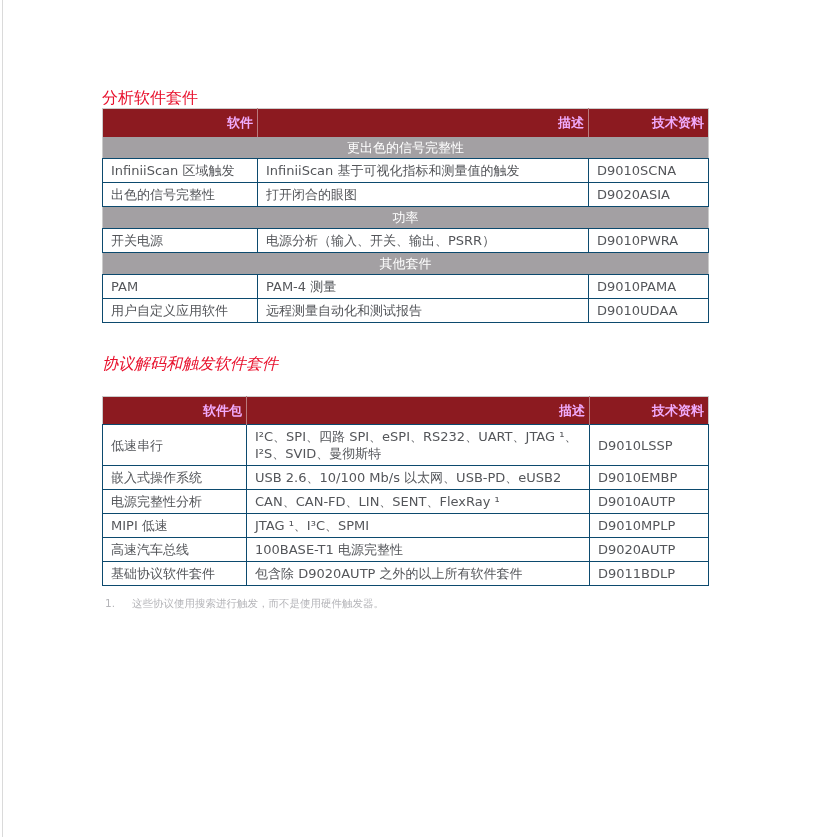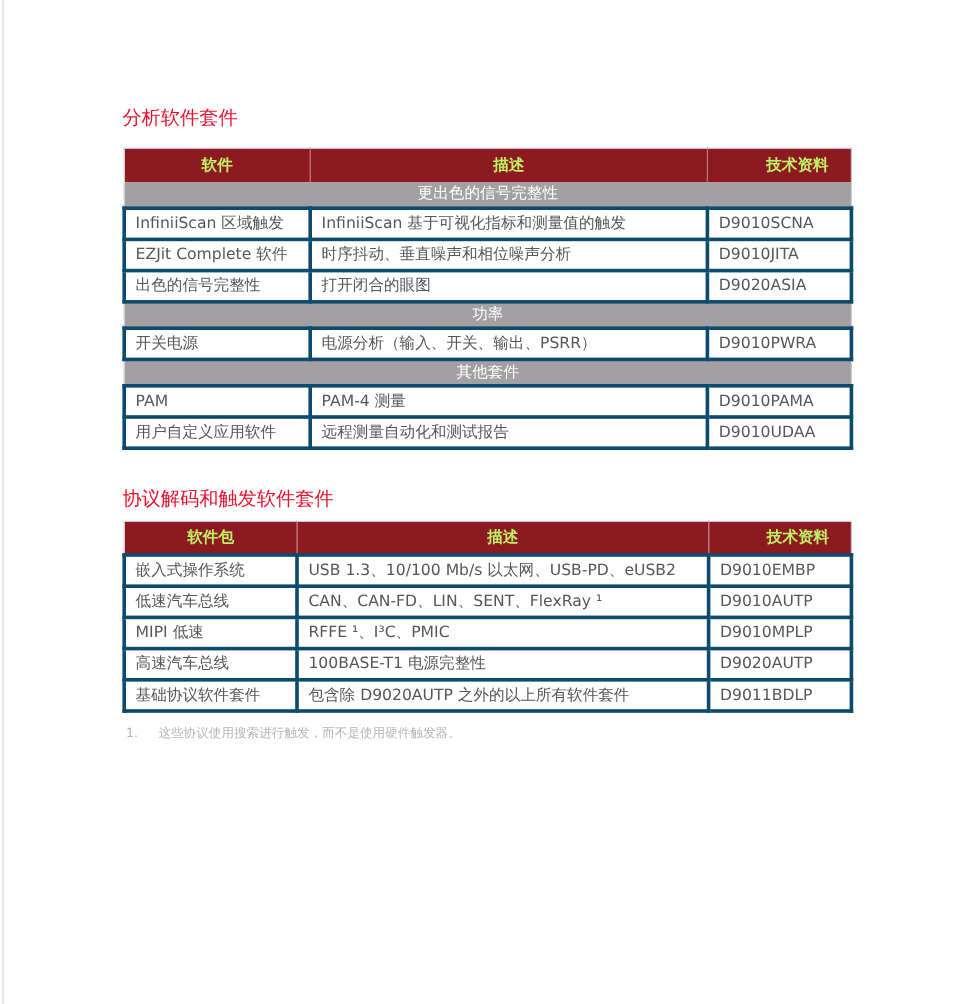--- a/index.html
+++ b/index.html
@@ -20,53 +20,53 @@
     position: absolute; left: 102px; top: 0;
     width: 606px;
   }
   .section-title {
     color: #e8112d;
     font-size: 16px;
     font-weight: 500;
     margin: 0;
     line-height: 20px;
   }
-  .title-1 { margin-top: 88px; margin-bottom: 15px; }
-  .title-2 { margin-top: 31px; margin-bottom: 8px; }
+  .title-1 { margin-top: 88px; }
+  .title-2 { margin-top: 31px; margin-bottom: 22px; font-style: italic; }
 
   table {
     border-collapse: collapse;
     width: 606px;
     table-layout: fixed;
     border: 1px solid #cbcbcb;
   }
   th {
     background: #8c1a20;
-    color: #bef264;
+    color: #f0abfc;
     font-size: 13px;
     font-weight: bold;
-    text-align: center;
+    text-align: right;
     height: 28px;
     padding: 2px 4px;
     border: none;
     border-right: 1px solid #b97a7d;
   }
   th:last-child { border-right: none; padding-left: 34px; }
   tr.group td {
     background: #a3a0a3;
     color: #ffffff;
     font-size: 13px;
     font-weight: normal;
     text-align: center;
     height: 22px;
     padding: 1px 4px;
     border: none;
   }
   td {
-    border: 3px solid #0c4a6e;
+    border: 1px solid #0c4a6e;
     color: #54565a;
     font-size: 13px;
     line-height: 17px;
     padding: 3px 8px;
     height: 24px;
     vertical-align: middle;
     text-align: left;
   }
   .footnote {
     display: flex;
@@ -103,25 +103,20 @@
     <tbody>
       <tr class="group">
         <td colspan="3">更出色的信号完整性</td>
       </tr>
       <tr>
         <td>InfiniiScan 区域触发</td>
         <td>InfiniiScan 基于可视化指标和测量值的触发</td>
         <td>D9010SCNA</td>
       </tr>
       <tr>
-        <td>EZJit Complete 软件</td>
-        <td>时序抖动、垂直噪声和相位噪声分析</td>
-        <td>D9010JITA</td>
-      </tr>
-      <tr>
         <td>出色的信号完整性</td>
         <td>打开闭合的眼图</td>
         <td>D9020ASIA</td>
       </tr>
       <tr class="group">
         <td colspan="3">功率</td>
       </tr>
       <tr>
         <td>开关电源</td>
         <td>电源分析（输入、开关、输出、PSRR）</td>
@@ -153,32 +148,37 @@
       </colgroup>
     <thead>
       <tr>
         <th>软件包</th>
         <th>描述</th>
         <th>技术资料</th>
       </tr>
     </thead>
     <tbody>
       <tr>
+        <td>低速串行</td>
+        <td>I²C、SPI、四路 SPI、eSPI、RS232、UART、JTAG ¹、I²S、SVID、曼彻斯特</td>
+        <td>D9010LSSP</td>
+      </tr>
+      <tr>
         <td>嵌入式操作系统</td>
-        <td>USB 1.3、10/100 Mb/s 以太网、USB-PD、eUSB2</td>
+        <td>USB 2.6、10/100 Mb/s 以太网、USB-PD、eUSB2</td>
         <td>D9010EMBP</td>
       </tr>
       <tr>
-        <td>低速汽车总线</td>
+        <td>电源完整性分析</td>
         <td>CAN、CAN-FD、LIN、SENT、FlexRay ¹</td>
         <td>D9010AUTP</td>
       </tr>
       <tr>
         <td>MIPI 低速</td>
-        <td>RFFE ¹、I³C、PMIC</td>
+        <td>JTAG ¹、I³C、SPMI</td>
         <td>D9010MPLP</td>
       </tr>
       <tr>
         <td>高速汽车总线</td>
         <td>100BASE-T1 电源完整性</td>
         <td>D9020AUTP</td>
       </tr>
       <tr>
         <td>基础协议软件套件</td>
         <td>包含除 D9020AUTP 之外的以上所有软件套件</td>

